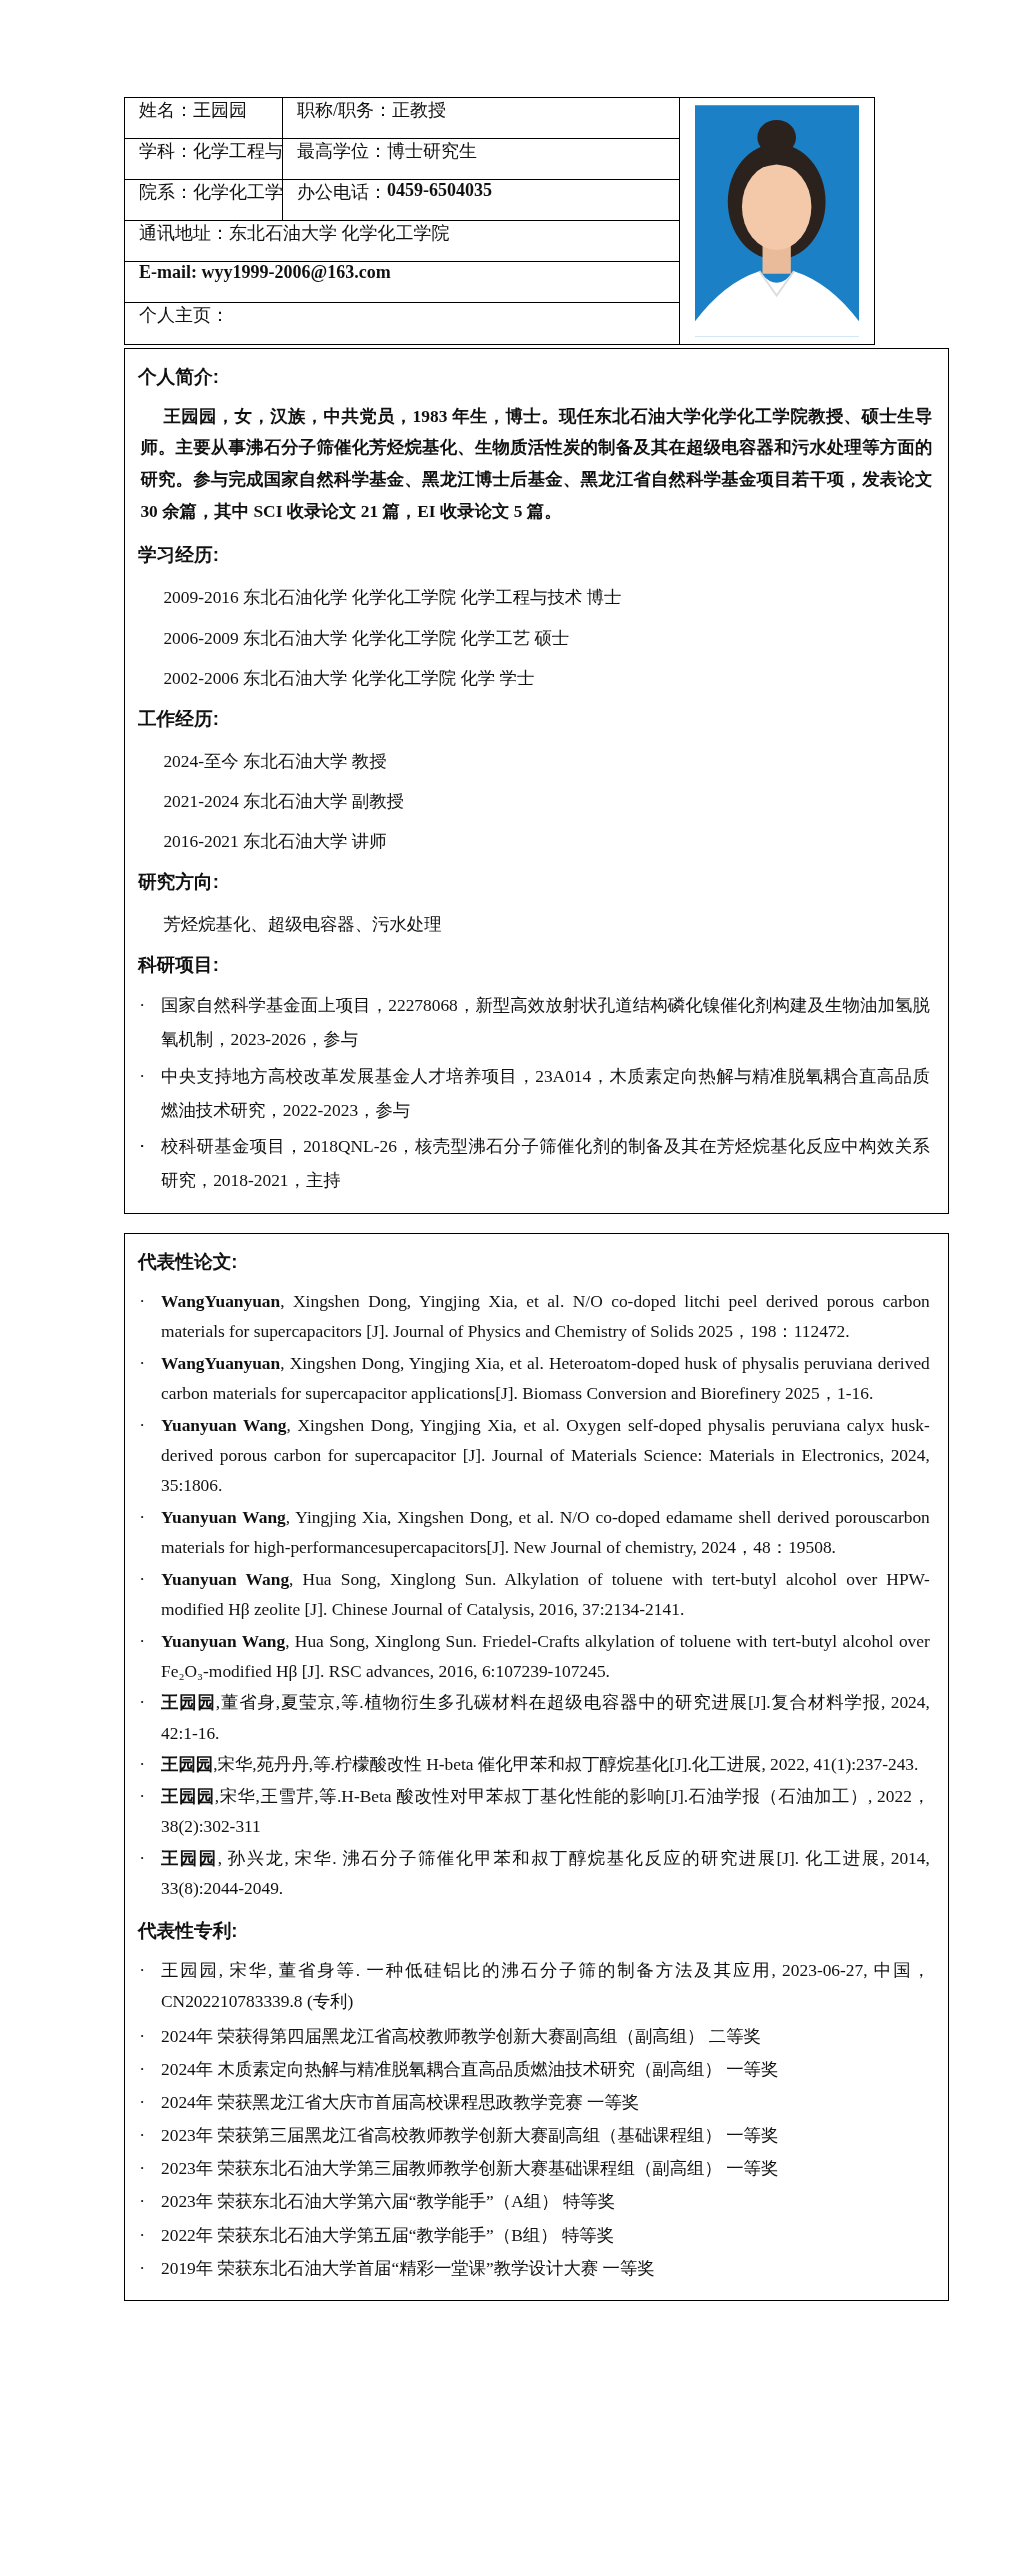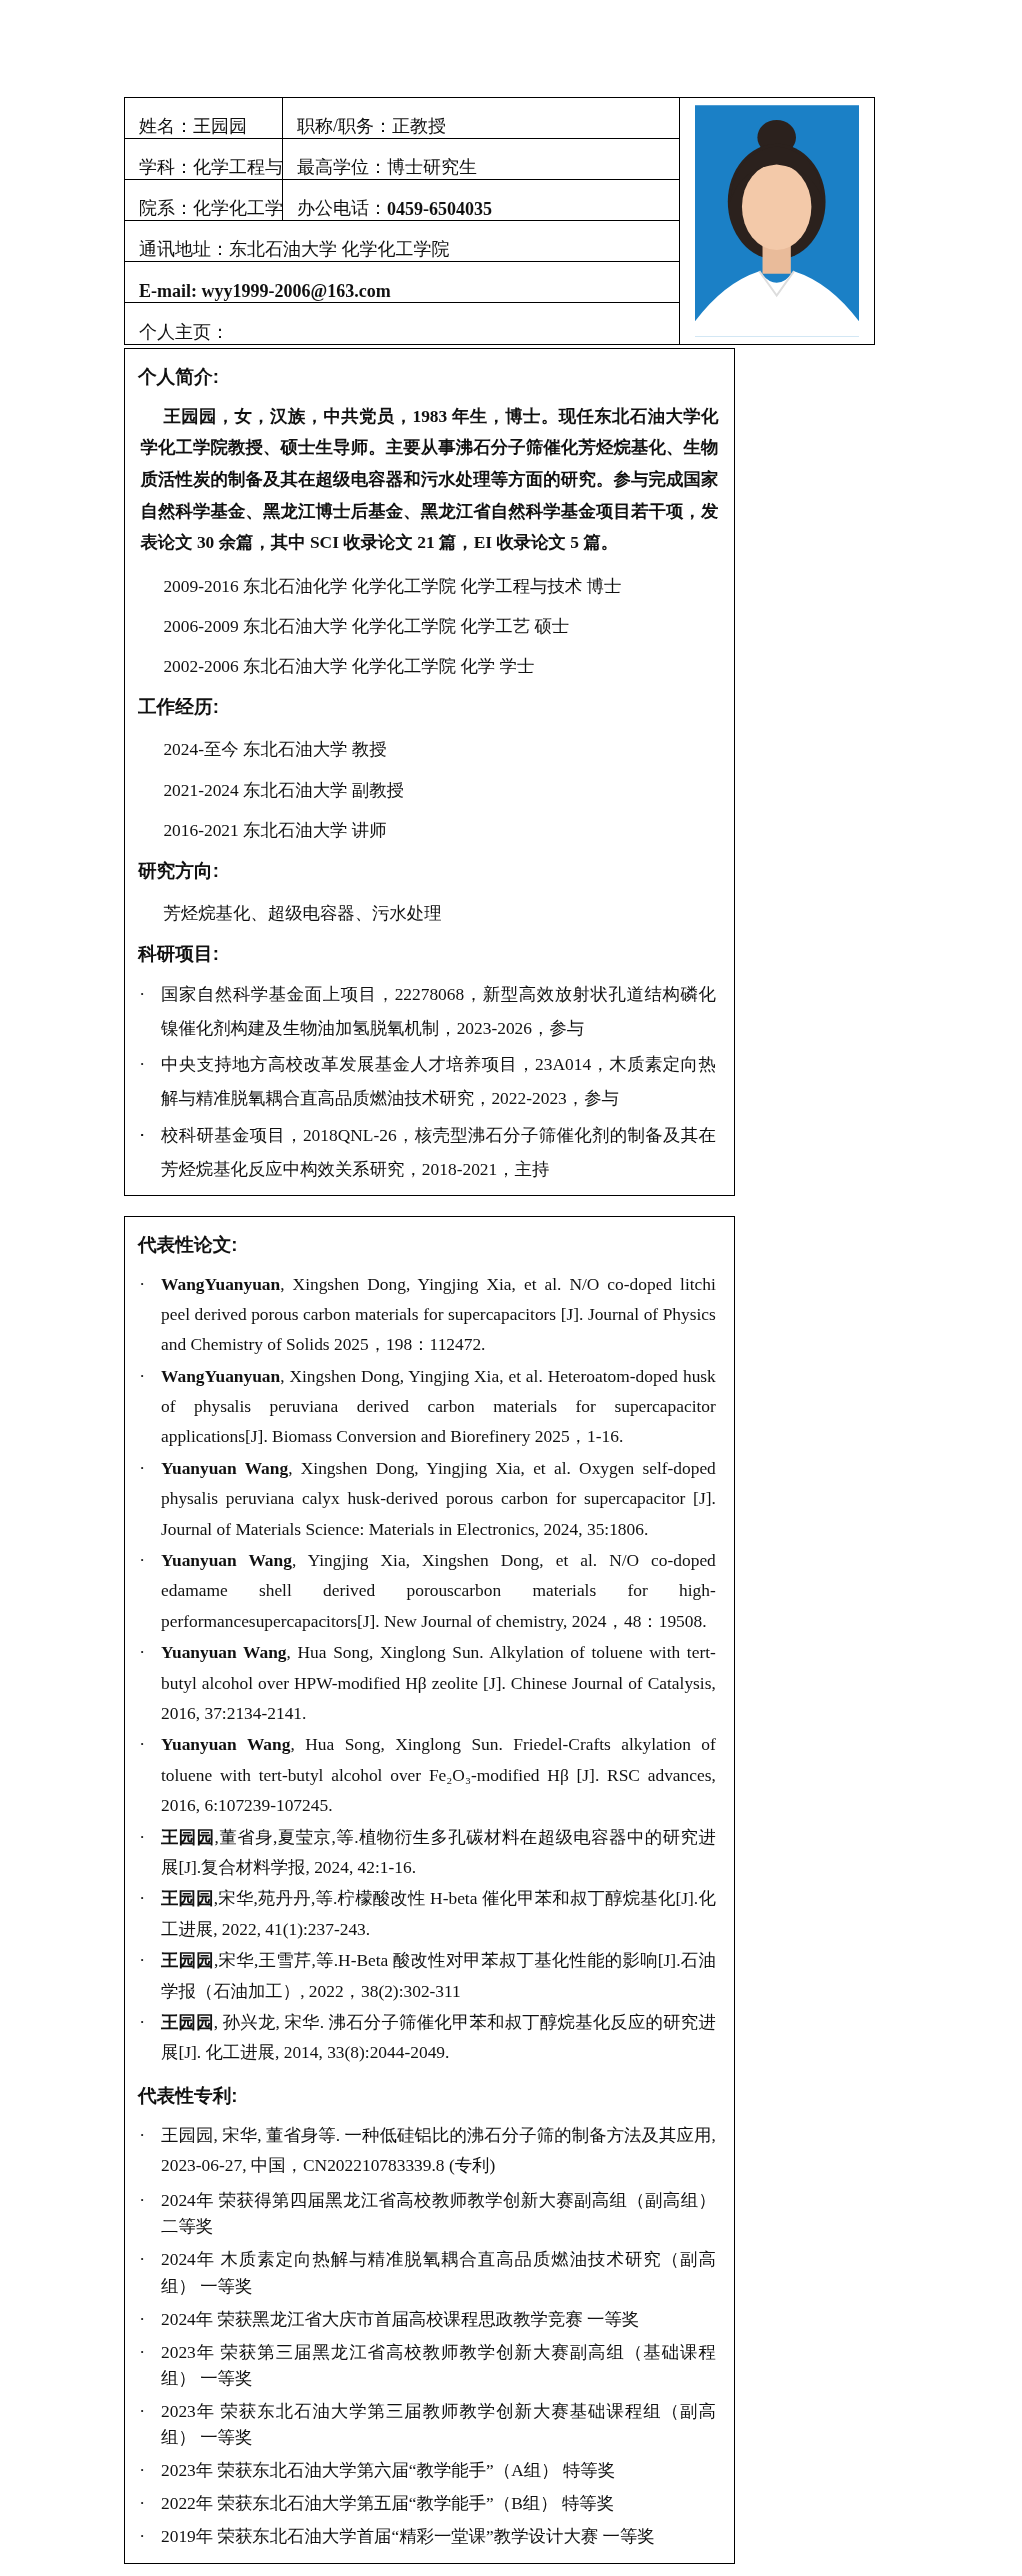--- a/index.html
+++ b/index.html
@@ -19,43 +19,43 @@
     grid-template-columns: 158px 397px 1fr;
     grid-template-rows: repeat(6, 41px);
     width: 751px;
     border: 0.6px solid #000;
     font-size: 18px;
   }
   .cell {
     border-right: 0.6px solid #000;
     border-bottom: 0.6px solid #000;
     display: flex;
-    align-items: flex-end;
+    align-items: flex-start;
     padding-left: 14px;
     white-space: nowrap;
     overflow: hidden;
   }
   .cell.span2 { grid-column: 1 / 3; }
   .cell.no-b { border-bottom: none; }
   .photo-cell {
     grid-column: 3;
     grid-row: 1 / 7;
     border-right: none;
     border-bottom: none;
     display: flex;
     align-items: center;
     justify-content: center;
     background: #fff;
   }
   .b { font-weight: bold; }
   
   .box {
-    width: 611px;
+    width: 825px;
     border: 1.3px solid #000;
-    padding: 9px 13px 6px 9px;
+    padding: 9px 13px 12px 9px;
     font-size: 17.4px;
     margin-top: 2.6px;
   }
   .box + .box { margin-top: 19.3px; }
   .sec-h {
     font-family: "Liberation Sans", "DejaVu Sans", sans-serif;
     font-weight: 700;
     font-size: 18.7px;
     line-height: 1.55;
     margin: 14px 0 9px 3.9px;
@@ -139,20 +139,21 @@
         <path d="M0,360 L0,336 Q45,276 100,258 Q127,294 154,258 Q210,276 255,336 L255,360 Z" fill="#ffffff"></path>
         <path d="M100,258 L127,296 L154,258" fill="none" stroke="#dddddd" stroke-width="3"></path>
       </svg>
     </div>
   </div>
 
   <div class="box">
     <div class="sec-h">个人简介:</div>
     <p class="para">王园园，女，汉族，中共党员，1983 年生，博士。现任东北石油大学化学化工学院教授、硕士生导师。主要从事沸石分子筛催化芳烃烷基化、生物质活性炭的制备及其在超级电容器和污水处理等方面的研究。参与完成国家自然科学基金、黑龙江博士后基金、黑龙江省自然科学基金项目若干项，发表论文 30 余篇，其中 SCI 收录论文 21 篇，EI 收录论文 5 篇。</p>
 
+    <div class="sec-h">学习经历:</div>
     <div class="line">2009-2016 东北石油化学 化学化工学院 化学工程与技术 博士</div>
     <div class="line">2006-2009 东北石油大学 化学化工学院 化学工艺 硕士</div>
     <div class="line">2002-2006 东北石油大学 化学化工学院 化学 学士</div>
 
     <div class="sec-h">工作经历:</div>
     <div class="line">2024-至今 东北石油大学 教授</div>
     <div class="line">2021-2024 东北石油大学 副教授</div>
     <div class="line">2016-2021 东北石油大学 讲师</div>
 
     <div class="sec-h">研究方向:</div>

